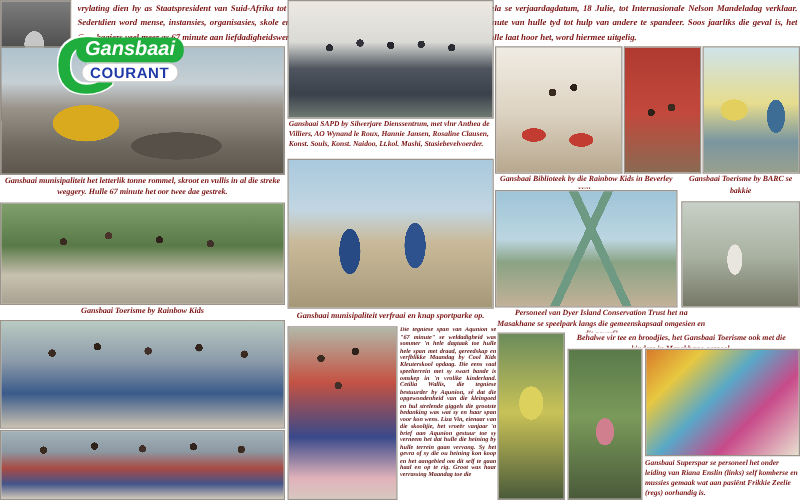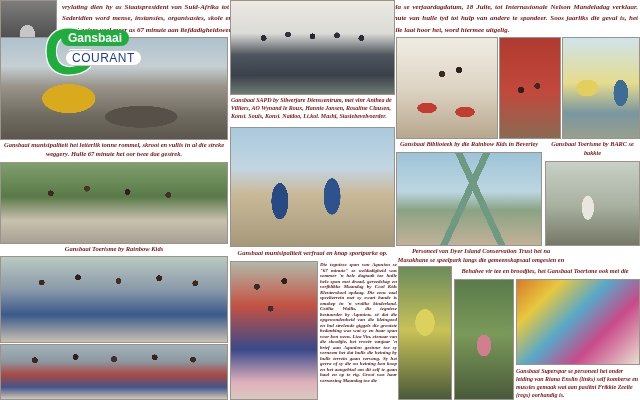--- a/index.html
+++ b/index.html
@@ -29,25 +29,25 @@
   }
   
   .logo{position:absolute;left:44px;top:26px;width:84px;height:64px;z-index:5;font-family:"Liberation Sans",sans-serif;}
   .logo-g{
     position:absolute;left:0;top:-6px;font-size:64px;font-weight:bold;line-height:1;
     color:var(--logo-green);
     text-shadow:-1px -1px 0 #fff,1px -1px 0 #fff,-1px 1px 0 #fff,1px 1px 0 #fff;
   }
   .logo-b1{
     position:absolute;left:17px;top:4px;background:var(--logo-green);color:#fff;
-    font-size:12px;font-weight:bold;padding:1px 7px;border-radius:9px;white-space:nowrap;
+    font-size:16px;font-weight:bold;padding:1px 7px;border-radius:9px;white-space:nowrap;font-style:italic;
   }
   .logo-b2{
     position:absolute;left:21px;top:24px;background:#fff;color:var(--logo-blue);
-    font-size:12px;font-weight:normal;padding:0 6px;border-radius:9px;
+    font-size:12px;font-weight:bold;padding:0 6px;border-radius:9px;
     border:1px solid #c9c9c9;letter-spacing:.5px;white-space:nowrap;
   }
   
   .p-mandela{left:0;top:0;width:57px;height:97px;background:
     radial-gradient(ellipse 13px 17px at 48% 36%,#c6c6c6 0 60%,transparent 61%),
     linear-gradient(180deg,#7d7d7d 0%,#3c3c3c 55%,#181818 100%);}
   .p-loader{left:0;top:37px;width:228px;height:103px;background:
     radial-gradient(ellipse 44px 24px at 30% 60%,#d9a91e 0 60%,transparent 61%),
     radial-gradient(ellipse 60px 18px at 62% 78%,#565048 0 60%,transparent 61%),
     linear-gradient(180deg,#aec2cd 0%,#c6cfd4 28%,#99938a 48%,#6f6a60 78%,#5c564c 100%);}

